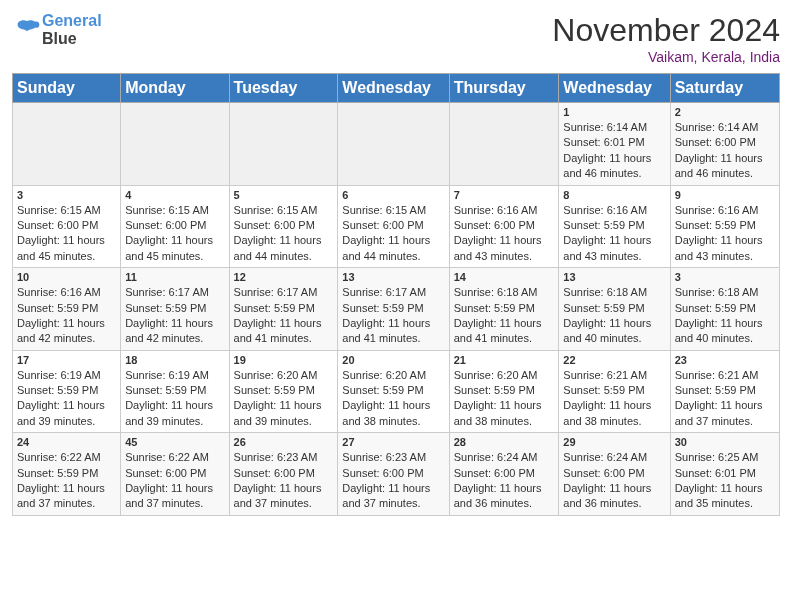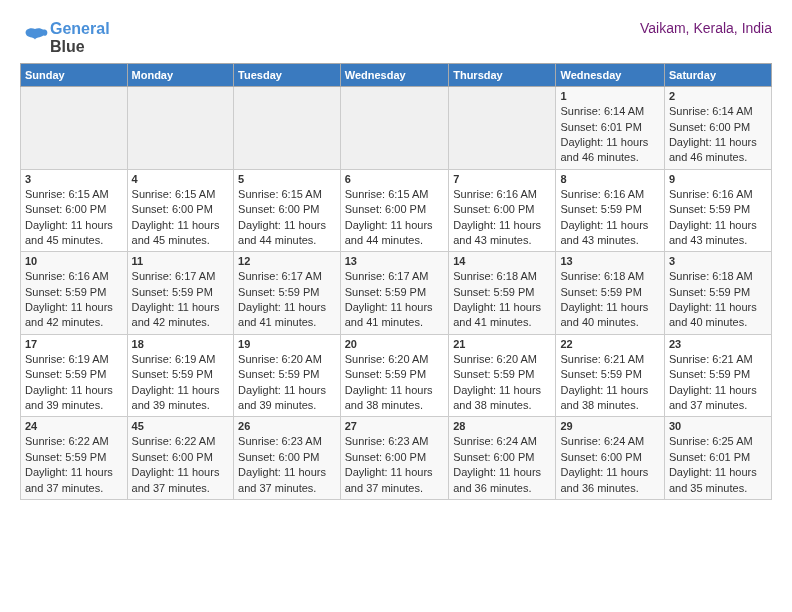--- a/index.html
+++ b/index.html
@@ -1,32 +1,32 @@
 <!DOCTYPE html>
 <html><head>
   <meta charset="utf-8">
   <style>
     * { margin: 0; padding: 0; box-sizing: border-box; }
     body { width: 792px; height: 612px; font-family: Arial, sans-serif; background: #fff; overflow: hidden; }
     
-    .page { width: 792px; height: 612px; padding: 20px; }
+    .page { width: 792px; height: 612px; padding: 12px; }
     
     .header { display: flex; align-items: flex-start; justify-content: space-between; margin-bottom: 8px; }
     
     .logo { display: flex; align-items: center; }
     .logo-bird { width: 30px; height: 30px; }
     
     .title-section { text-align: right; }
     .month-title { font-size: 32px; font-weight: normal; color: #333; }
     .location { font-size: 14px; color: #701a75; }
     
     .calendar { width: 100%; border-collapse: collapse; }
     
     .calendar thead tr { background: #3a7abf; color: white; }
-    .calendar thead th { padding: 5px 4px; font-size: 11px; font-weight: bold; text-align: left; border: 1px solid #aaa; }
+    .calendar thead th { padding: 5px 4px; font-size: 16px; font-weight: bold; text-align: left; border: 1px solid #aaa; }
     
     .calendar tbody tr { background: #fff; }
     .calendar tbody tr:nth-child(odd) { background: #f8f8f8; }
     .calendar tbody td { 
       padding: 3px 4px; 
       font-size: 9px; 
       color: #333; 
       border: 1px solid #ccc; 
       vertical-align: top;
       height: 78px;
@@ -49,20 +49,21 @@
         <path d="M28 10 C33 7, 38 10, 36 15 C34 19, 28 17, 28 10Z" fill="#4a90d9"></path>
       </svg>
       <div>
         <div style="font-size:16px;font-weight:bold;color:#333;line-height:1.1;">
           <span style="color:#4a90d9;">General</span>
         </div>
         <div style="font-size:16px;font-weight:bold;color:#404040;line-height:1.1;">Blue</div>
       </div>
     </div>
     <div class="title-section">
+      <div class="month-title">November 2024</div>
       <div class="location">Vaikam, Kerala, India</div>
     </div>
   </div>
 
   <table class="calendar">
     <thead>
       <tr>
         <th>Sunday</th>
         <th>Monday</th>
         <th>Tuesday</th>

